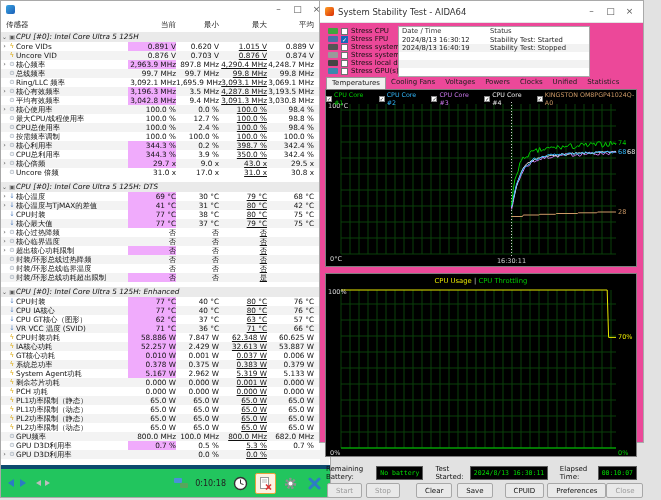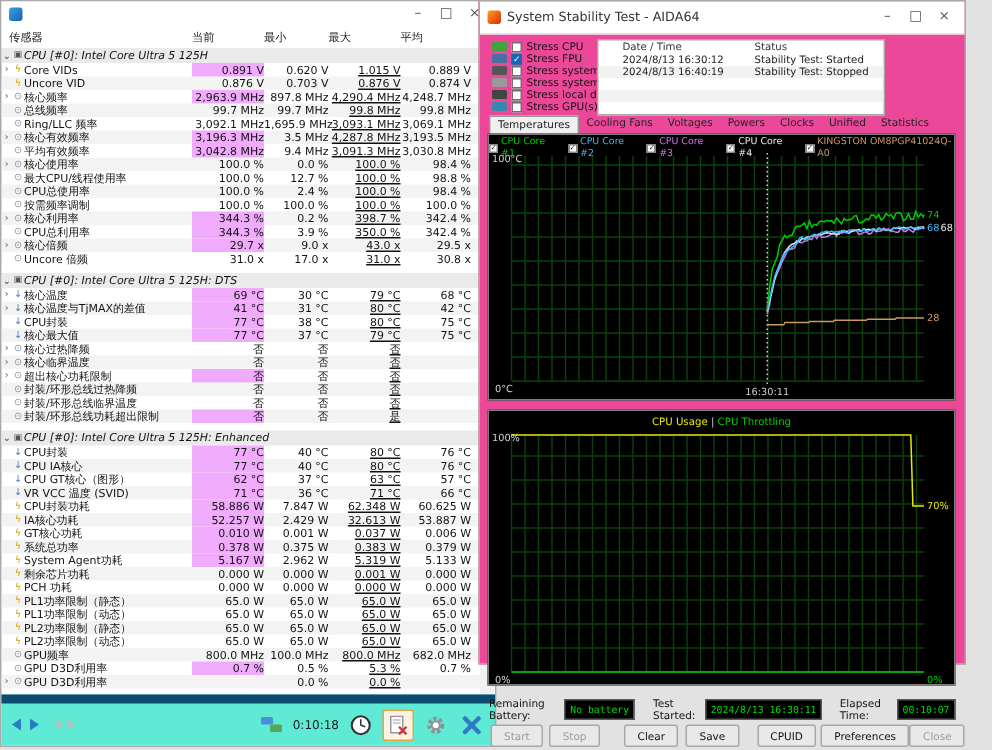--- a/index.html
+++ b/index.html
@@ -13,59 +13,59 @@
   .aida .titlebar{height:21px;font-size:8.5px;}
   .app-ic{width:9px;height:9px;border-radius:2px;flex:0 0 auto;}
   .hw-ic{background:linear-gradient(135deg,#39a3e0,#1c5fb8);}
   .aida-ic{background:linear-gradient(135deg,#ffa026,#d92b04);}
   .winbtns{margin-left:auto;display:flex;align-items:center;gap:2px;}
   .wb{width:17px;text-align:center;color:#555;font-size:9px;line-height:15px;}
   
   .lw-header{position:absolute;top:17px;left:0;right:0;height:14px;display:flex;align-items:center;
              font-size:7.5px;color:#222;border-bottom:1px solid #cfcfcf;padding-right:16px;background:#fff;}
   .lw-header .c-name{flex:1;padding-left:5px;}
-  .lw-header .c-v{}
+  .lw-header .c-v{text-align:right;}
   .lw-header .c-v:nth-child(2){width:48px;}.lw-header .c-v:nth-child(3){width:43px;}
   .lw-header .c-v:nth-child(4){width:48px;}.lw-header .c-v:nth-child(5){width:47px;}
   .lw-rows{position:absolute;top:31px;left:0;right:0;bottom:29px;overflow:hidden;font-size:7.3px;}
   .srow{display:flex;height:9px;line-height:9px;padding-right:16px;white-space:nowrap;}
   .srow.alt{background:#f3f3f3;}
   .srow .name{flex:1;display:flex;min-width:0;overflow:hidden;}
   .chev{width:7px;text-align:center;color:#555;font-size:6.5px;flex:0 0 auto;}
   .sicon{width:8px;text-align:center;font-size:6.5px;flex:0 0 auto;}
   .slabel{color:#111;overflow:hidden;}
   .cell.v{text-align:right;color:#111;flex:0 0 auto;}
   .srow .v:nth-child(2){width:48px;}.srow .v:nth-child(3){width:43px;}
   .srow .v:nth-child(4){width:48px;text-decoration:underline;}.srow .v:nth-child(5){width:47px;}
   .v.hl{background:#f0abfc;}
   .grow{display:flex;height:10px;line-height:10px;background:#eaeaea;font-style:italic;color:#222;
         font-size:7.3px;white-space:nowrap;}
   .gicon{width:8px;text-align:center;font-size:6px;color:#555;flex:0 0 auto;}
   .spacer{height:5px;background:#fff;}
   .lw-scroll{position:absolute;right:1px;top:31px;bottom:29px;width:9px;background:#f1f1f1;}
   .lw-thumb{position:absolute;left:1px;right:1px;top:26px;height:130px;background:#d2d2d2;}
-  .lw-status{position:absolute;left:0;right:0;bottom:0;height:28px;border-top:6px solid #0c4a6e;
-             background:#5eead4;display:flex;align-items:center;padding:0 6px;gap:7px;}
+  .lw-status{position:absolute;left:0;right:0;bottom:0;height:28px;border-top:4px solid #0c4a6e;
+             background:#22c55e;display:flex;align-items:center;padding:0 6px;gap:7px;}
   .grp-right{margin-left:auto;display:flex;align-items:center;gap:5px;}
   .sb-time{font-size:8px;color:#222;}
   .tool{width:19px;height:19px;display:flex;align-items:center;justify-content:center;border-radius:2px;}
   .tool.sel{border:1px solid #e8a33d;background:#fdf2e2;}
   
   .stress-panel{position:absolute;left:8px;top:26px;width:132px;}
   .stress-row{display:flex;align-items:center;gap:3px;height:8px;font-size:7px;color:#111;}
   .dev-ic{width:10px;height:6px;border-radius:1px;flex:0 0 auto;}
   .cb{width:7px;height:7px;box-sizing:border-box;border:1px solid #707070;background:#fff;flex:0 0 auto;
       font-size:6px;line-height:5px;text-align:center;color:#fff;}
   .cb.on{background:#1667b8;border-color:#1667b8;}
   .log-table{position:absolute;left:78px;top:25px;width:190px;height:49px;background:#fff;
              border:1px solid #a8a8a8;font-size:6.8px;overflow:hidden;color:#222;}
   .log-row{display:flex;height:8px;line-height:8px;}
   .log-row.head{height:9px;line-height:9px;color:#333;}
   .log-row.shade{background:#f2f2f2;}
-  .log-c1{width:88px;padding-left:16px;flex:0 0 auto;}
+  .log-c1{width:88px;padding-left:3px;flex:0 0 auto;}
   .log-c2{flex:1;}
   .tabs{position:absolute;left:6px;top:76px;right:6px;height:12px;display:flex;font-size:7px;
         border-bottom:1px solid #9a9a9a;}
   .tab{padding:0 5px;line-height:11px;color:#222;}
   .tab.active{background:#f0f0f0;border:1px solid #9a9a9a;border-bottom:1px solid #f0f0f0;margin-bottom:-1px;}
   .chart-panel{position:absolute;left:5px;width:312px;background:#000;border:1px solid #7e7e7e;
                box-sizing:border-box;}
   .cp-temps{top:88px;height:178px;}
   .cp-usage{top:272px;height:184px;}
   .chart-legend{position:absolute;top:1px;left:0;right:0;display:flex;justify-content:center;gap:7px;

